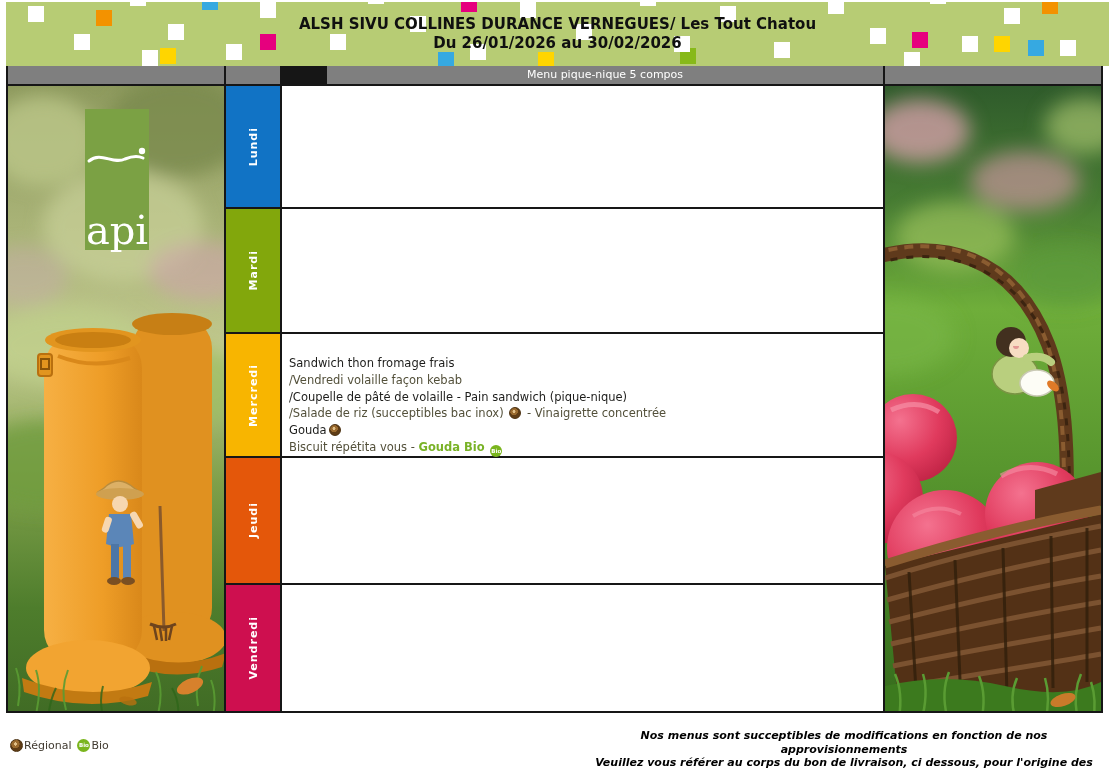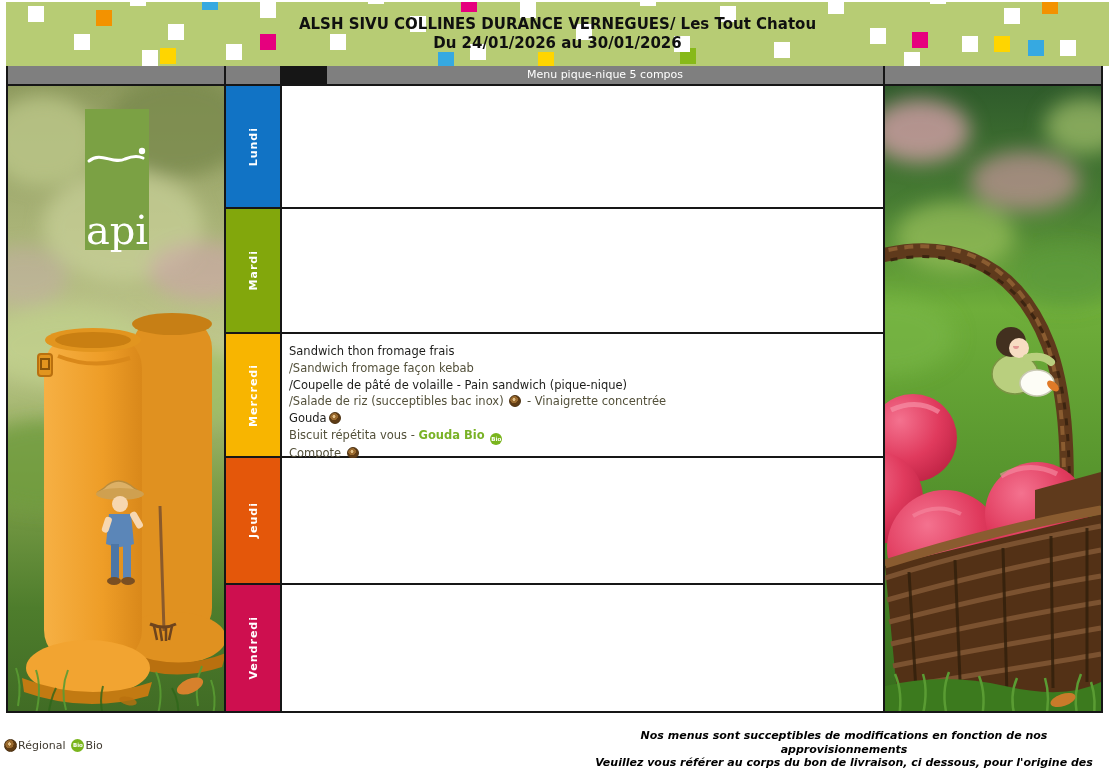--- a/index.html
+++ b/index.html
@@ -36,57 +36,57 @@
             color:#fff;font-size:11px;margin-left:45px;}
   .day{display:flex;align-items:center;justify-content:center;}
   .day span{writing-mode:vertical-rl;transform:rotate(180deg);color:#fff;
             font-weight:bold;font-size:11px;letter-spacing:1px;}
   .photo{padding:0;overflow:hidden;position:relative;}
   .photo-left{grid-column:1;grid-row:2/7;}
   .photo-right{grid-column:4;grid-row:2/7;}
   .photo svg{display:block;}
 
   
-  .menu-cell{padding:9px 7px;font-size:11.5px;line-height:16.8px;}
+  .menu-cell{padding:21px 7px;font-size:11.5px;line-height:16.8px;}
   .menu-line{white-space:nowrap;}
   .seg-dark{color:var(--text_dark);}
   .seg-alt{color:var(--text_alt);}
   .seg-bio{color:var(--bio_green);font-weight:bold;}
   .icon{display:inline-block;width:12px;height:12px;border-radius:50%;
         vertical-align:-2px;margin:0 2px;box-sizing:border-box;}
   .icon-regional{background:
       radial-gradient(circle at 40% 36%, #e2c088 0 16%, #9a6a2e 18% 42%, #5f3c15 44% 100%);
       border:1px solid #4a2f0e;}
   .icon-bio{background:var(--bio_badge);color:#fff;font-size:5.5px;font-weight:bold;
             text-align:center;line-height:12px;font-style:normal;}
 
   
   .api-logo{position:absolute;left:85px;top:109px;width:64px;height:141px;
             background:var(--api_green);z-index:2;display:flex;align-items:flex-end;justify-content:center;}
   .api-logo .word{font-family:"DejaVu Serif","Liberation Serif",serif;color:#fff;
                   font-size:40px;line-height:1;}
   .api-logo svg{position:absolute;left:0;top:36px;}
 
   
-  .legend{position:absolute;left:4px;top:739px;display:flex;align-items:flex-start;
+  .legend{position:absolute;left:10px;top:739px;display:flex;align-items:flex-start;
           font-size:11px;color:#403a30;}
   .legend .icon{width:13px;height:13px;line-height:13px;margin:0 1px 0 0;vertical-align:-3px;}
   .legend .lbl{margin-right:6px;}
   .footer-note{position:absolute;left:588px;top:729px;width:512px;text-align:center;
                font-size:11px;font-weight:bold;font-style:italic;color:#000;line-height:13.5px;}
 </style>
 </head>
 <body>
 
 <div class="page">
 
   <div class="banner" style="background:var(--banner_green)">
     <span class="dots"></span>
     <div class="title">ALSH SIVU COLLINES DURANCE VERNEGUES/ Les Tout Chatou</div>
-    <div class="title">Du 24/01/2026 au 30/01/2026</div>
+    <div class="title">Du 26/01/2026 au 30/02/2026</div>
   </div>
 
   <div class="grid">
     <div class="cell hdr"></div>
     <div class="cell hdr"></div>
     <div class="cell hdr hdr-menu">Menu pique-nique 5 compos</div>
     <div class="cell hdr"></div>
 
     <div class="cell photo photo-left">
       <svg width="216" height="637" viewBox="0 0 216 637">
@@ -180,21 +180,21 @@
     <div class="cell day" style="background: rgb(130, 167, 12);">
       <span>Mardi</span>
       </div>
     <div class="cell"></div>
 
     <div class="cell day" style="background: rgb(248, 181, 0);">
       <span>Mercredi</span>
       </div>
     <div class="cell menu-cell">
         <div class="menu-line"><span class="seg seg-dark">Sandwich thon fromage frais</span></div>
-        <div class="menu-line"><span class="seg seg-alt">/Sandwich fromage façon kebab</span></div>
+        <div class="menu-line"><span class="seg seg-alt">/Vendredi volaille façon kebab</span></div>
         <div class="menu-line"><span class="seg seg-dark">/Coupelle de pâté de volaille - Pain sandwich (pique-nique)</span></div>
         <div class="menu-line"><span class="seg seg-alt">/Salade de riz (succeptibles bac inox) </span><span class="icon icon-regional"></span><span class="seg seg-alt"> - Vinaigrette concentrée</span></div>
         <div class="menu-line"><span class="seg seg-dark">Gouda</span><span class="icon icon-regional"></span></div>
         <div class="menu-line"><span class="seg seg-alt">Biscuit répétita vous - </span><span class="seg seg-bio">Gouda Bio</span><span class="seg seg-alt"> </span><span class="icon icon-bio">Bio</span></div>
         <div class="menu-line"><span class="seg seg-alt">Compote </span><span class="icon icon-regional"></span></div>
       </div>
 
     <div class="cell day" style="background: rgb(228, 87, 10);">
       <span>Jeudi</span>
       </div>

